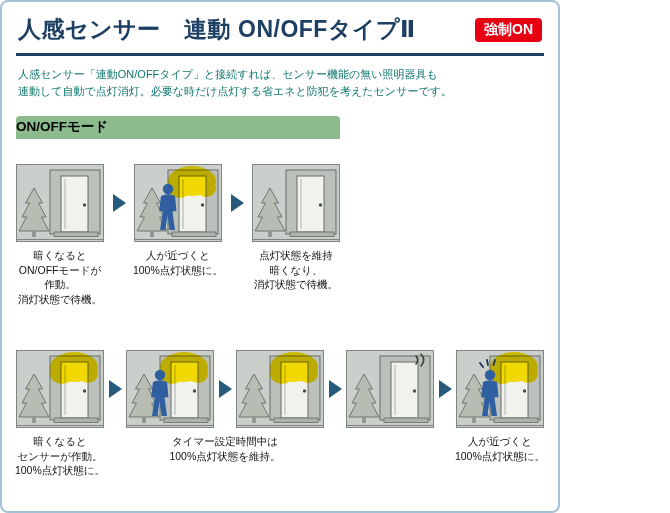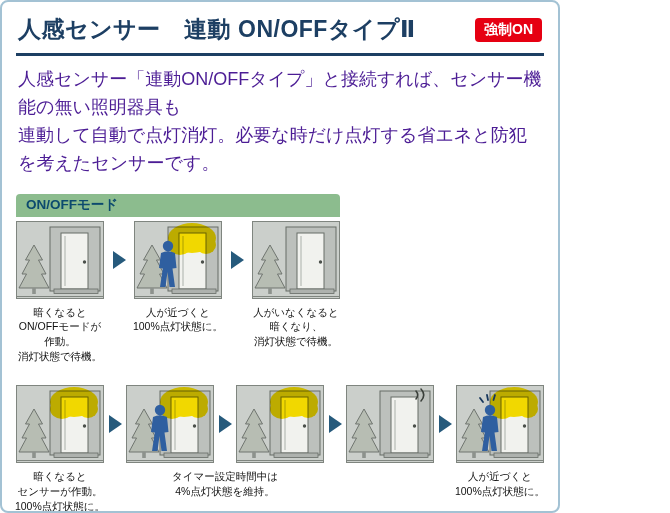--- a/index.html
+++ b/index.html
@@ -7,30 +7,30 @@
   body { font-family:"Liberation Sans","DejaVu Sans",sans-serif; color:#111; }
   .page { width:560px; height:513px; border:2px solid #a3c2d4; border-radius:8px;
           background:#fff; overflow:hidden; padding:10px 14px; }
 
   .header { display:flex; align-items:flex-start; justify-content:space-between;
             border-bottom:3px solid #1d3f63; padding:2px 2px 8px; }
   .title  { font-size:23px; font-weight:bold; color:#1d3f63; letter-spacing:0.5px; }
   .badge  { background:#e60012; color:#fff; font-size:14px; font-weight:bold;
             padding:3px 9px; border-radius:4px; margin-top:4px; white-space:nowrap; }
 
-  .desc { font-size:18px; line-height:1.55; color:#4c1d95; padding:10px 2px 4px;
+  .desc { font-size:11px; line-height:1.55; color:#0f766e; padding:10px 2px 4px;
           white-space:pre-line; }
 
   .section { margin-top:12px; }
   .section.second { margin-top:18px; }
-  .mode-bar { background:#8cbc8e; color:#0c4a6e; font-weight:bold; font-size:13.5px;
-              padding:2px 10px 3px; border-radius:4px 4px 0 0; }
+  .mode-bar { background:#8cbc8e; color:#000000; font-weight:bold; font-size:13.5px;
+              padding:2px 0 3px; border-radius:4px 4px 0 0; }
   .mode-bar.narrow { width:324px; }
 
-  .grid { display:grid; padding-top:4px; }
+  .grid { display:grid; padding-top:25px; }
   .grid.s1 { grid-template-columns:88px 30px 88px 30px 88px; width:-moz-fit-content; width:fit-content; }
   .grid.s2 { grid-template-columns:88px 1fr 88px 1fr 88px 1fr 88px 1fr 88px; }
 
   .panel { width:88px; height:78px; display:block; }
   .arrow { width:0; height:0; border-left:13px solid #265a7c;
            border-top:9px solid transparent; border-bottom:9px solid transparent;
            justify-self:center; align-self:center; }
 
   .cap { font-size:10.5px; line-height:1.4; text-align:center; white-space:pre-line;
          color:#111; margin:6px -12px 0; }
@@ -108,21 +108,21 @@
       <svg class="panel r1 c5" viewBox="0 0 88 78">
         <use href="#scene"></use>
       </svg>
 
       <div class="cap r2 c1">暗くなると
 ON/OFFモードが
 作動。
 消灯状態で待機。</div>
       <div class="cap r2 c3">人が近づくと
 100%点灯状態に。</div>
-      <div class="cap r2 c5">人がいなくなると
+      <div class="cap r2 c5">点灯状態を維持
 暗くなり、
 消灯状態で待機。</div>
     </div>
   </div>
 
   <div class="section second">
     <div class="grid s2">
 
       <svg class="panel r1 c1" viewBox="0 0 88 78">
         <use href="#scene"></use>
@@ -149,19 +149,19 @@
         <use href="#scene"></use>
           <use href="#glow"></use>
           <use href="#person"></use>
           <use href="#alert"></use>
       </svg>
 
       <div class="cap r2 c1">暗くなると
 センサーが作動。
 100%点灯状態に。</div>
       <div class="cap wide r2 span35">タイマー設定時間中は
-4%点灯状態を維持。</div>
+100%点灯状態を維持。</div>
       <div class="cap r2 c9">人が近づくと
 100%点灯状態に。</div>
     </div>
   </div>
 
 </div>
 
 </body></html>

